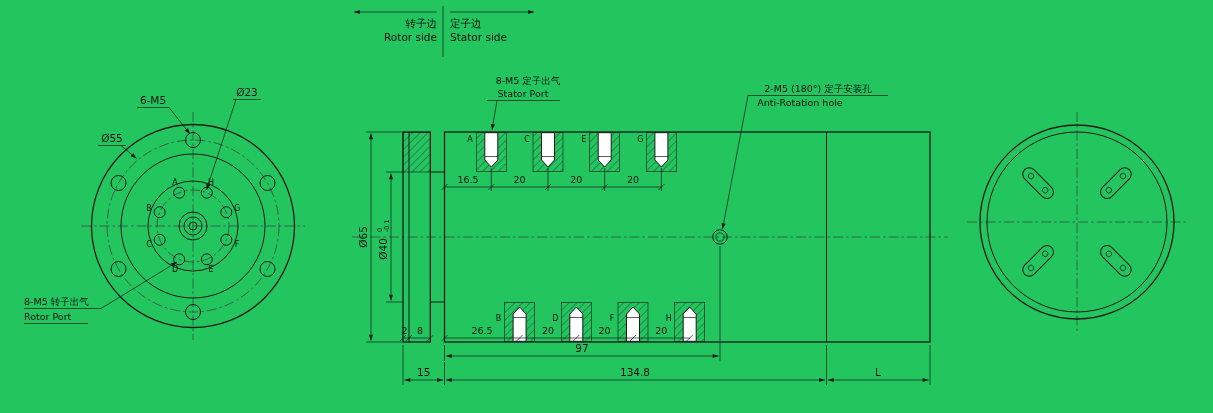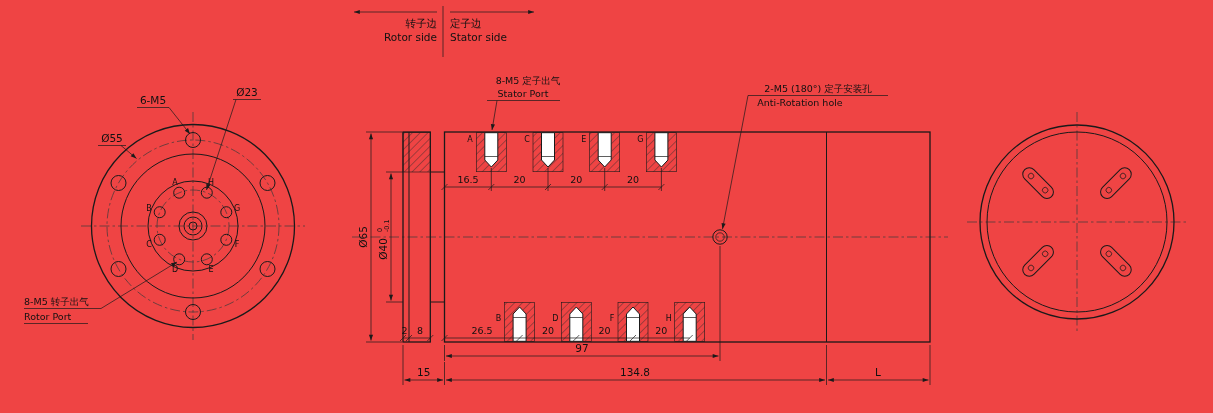--- a/index.html
+++ b/index.html
@@ -1,16 +1,16 @@
 <!DOCTYPE html>
 <html><head>
 <meta charset="utf-8">
 <style>
   html,body{margin:0;padding:0;background:#f6f6f6;}
-  .canvas{position:relative;width:1213px;height:413px;background:#ef4444;overflow:hidden;
+  .canvas{position:relative;width:1213px;height:413px;background:#22c55e;overflow:hidden;
           font-family:"DejaVu Sans","Liberation Sans",sans-serif;text-align:center;}
   svg{position:absolute;left:0;top:0;}
   svg text{font-family:"DejaVu Sans","Liberation Sans",sans-serif;fill:#111;}
   .ol{fill:none;stroke:#1a1a1a;stroke-width:1.3;}          
   .ol2{fill:none;stroke:#1a1a1a;stroke-width:1;}           
   .tl{fill:none;stroke:#1a1a1a;stroke-width:0.7;}          
   .cl{fill:none;stroke:#3a3a3a;stroke-width:0.7;stroke-dasharray:10 3 2.5 3;}
   .hatchf{fill:url(#hatch);stroke:#1a1a1a;stroke-width:0.6;}
   .hole{fill:#ffffff;stroke:#1a1a1a;stroke-width:1;}
   .dt{font-size:10.5px;}

